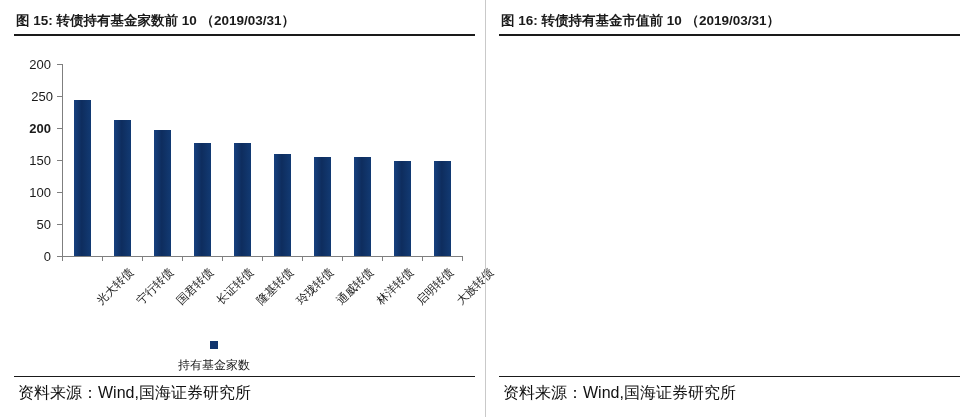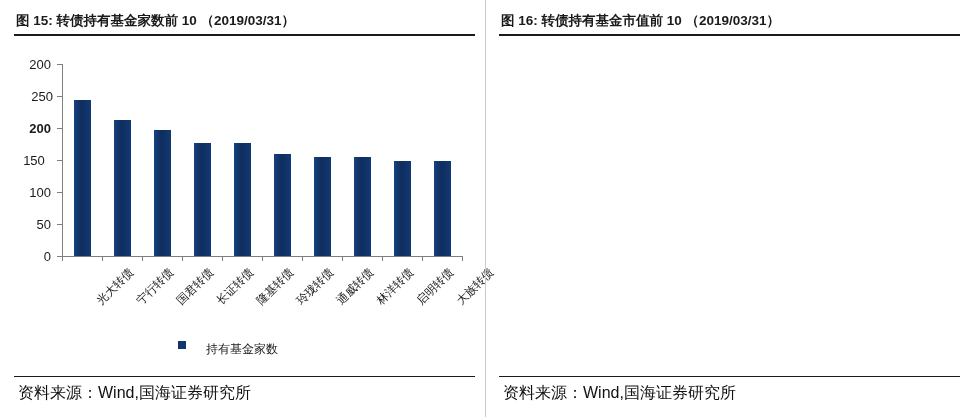--- a/index.html
+++ b/index.html
@@ -94,42 +94,42 @@
     font-size: 11.5px;
     color: #1a1a1a;
     white-space: nowrap;
     transform-origin: right top;
     transform: rotate(-45deg);
     text-align: right;
   }
 
   
   .legend { position: absolute; font-size: 12px; color: #1a1a1a; }
-  .legend-row { display: flex; align-items: flex-start; gap: 20px; line-height: 17px; white-space: nowrap; }
+  .legend-row { display: flex; align-items: center; gap: 8px; line-height: 17px; white-space: nowrap; flex-direction: column; }
   .swatch-sq { width: 8px; height: 8px; background: #11356e; display: inline-block; }
 </style>
 </head>
 <body>
 
 <div class="page">
 
   <div class="panel left">
     <div class="fig-title">图 15: 转债持有基金家数前 10 （2019/03/31）</div>
     <div class="rule-top"></div>
     <div class="plot" id="plot-left" style="left: 62px; top: 64px; width: 400px; height: 192px;">
         <div class="axis-line" style="left: 0px; top: 0px; width: 1px; height: 193px;"></div>
         <div class="axis-line" style="left: 0px; top: 192px; height: 1px; width: 401px;"></div>
         <div class="tick" style="left: -5px; top: 192px;"></div>
         <div class="ytick-label" style="right: 411px; top: 192px; width: 34px;">0</div>
         <div class="tick" style="left: -5px; top: 160px;"></div>
         <div class="ytick-label" style="right: 411px; top: 160px; width: 34px;">50</div>
         <div class="tick" style="left: -5px; top: 128px;"></div>
         <div class="ytick-label" style="right: 411px; top: 128px; width: 34px;">100</div>
         <div class="tick" style="left: -5px; top: 96px;"></div>
-        <div class="ytick-label" style="right: 411px; top: 96px; width: 34px; text-align: center;">150</div>
+        <div class="ytick-label" style="right: 411px; top: 96px; width: 34px;">150</div>
         <div class="tick" style="left: -5px; top: 64px;"></div>
         <div class="ytick-label" style="right: 411px; top: 64px; width: 34px; font-weight: bold;">200</div>
         <div class="tick" style="left: -5px; top: 32px;"></div>
         <div class="ytick-label" style="right: 409px; top: 32px; width: 34px;">250</div>
         <div class="tick" style="left: -5px; top: 0px;"></div>
         <div class="ytick-label" style="right: 411px; top: 0px; width: 34px;">200</div>
         <div class="tick" style="left: -0.5px; top: 192px; width: 1px; height: 5px; background: rgb(127, 127, 127);"></div>
         <div class="tick" style="left: 39.5px; top: 192px; width: 1px; height: 5px; background: rgb(127, 127, 127);"></div>
         <div class="tick" style="left: 79.5px; top: 192px; width: 1px; height: 5px; background: rgb(127, 127, 127);"></div>
         <div class="tick" style="left: 119.5px; top: 192px; width: 1px; height: 5px; background: rgb(127, 127, 127);"></div>

